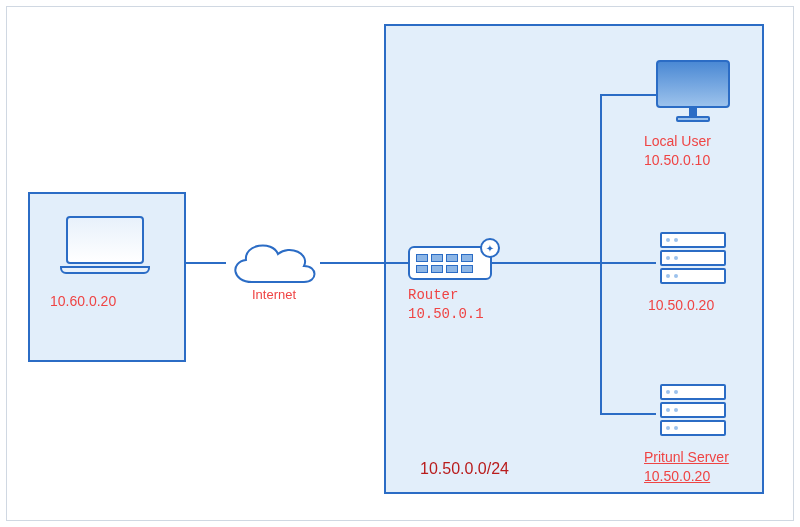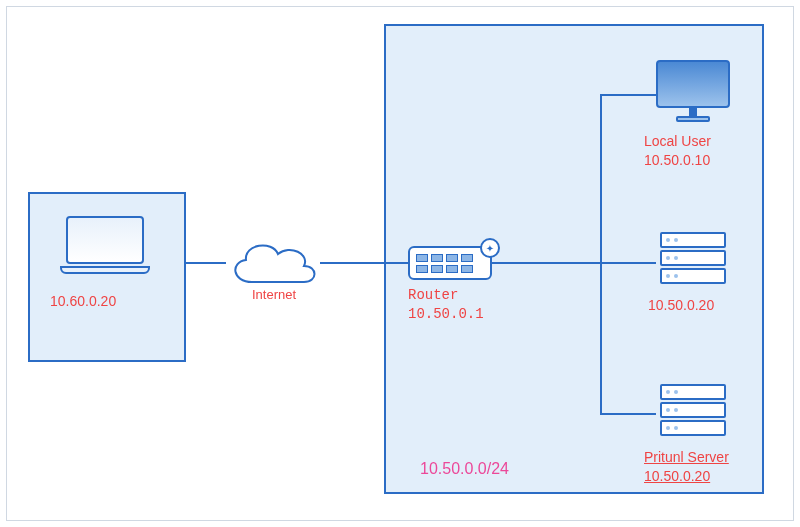--- a/index.html
+++ b/index.html
@@ -21,21 +21,21 @@
   .label {
     position: absolute;
     font-size: 14px;
     line-height: 1.35;
     color: #ef4444;
     white-space: nowrap;
   }
   .subnet-label {
     position: absolute;
     font-size: 16px;
-    color: #ec4899;
+    color: #b91c1c;
   }
   
   .hline { position: absolute; height: 2px; background: #2b6cc5; }
   .vline { position: absolute; width: 2px; background: #2b6cc5; }
 
   
   .laptop { position: absolute; width: 90px; height: 60px; }
   .laptop .screen {
     width: 78px; height: 48px; margin: 0 auto;
     border: 2px solid #2b6cc5; border-radius: 4px;

